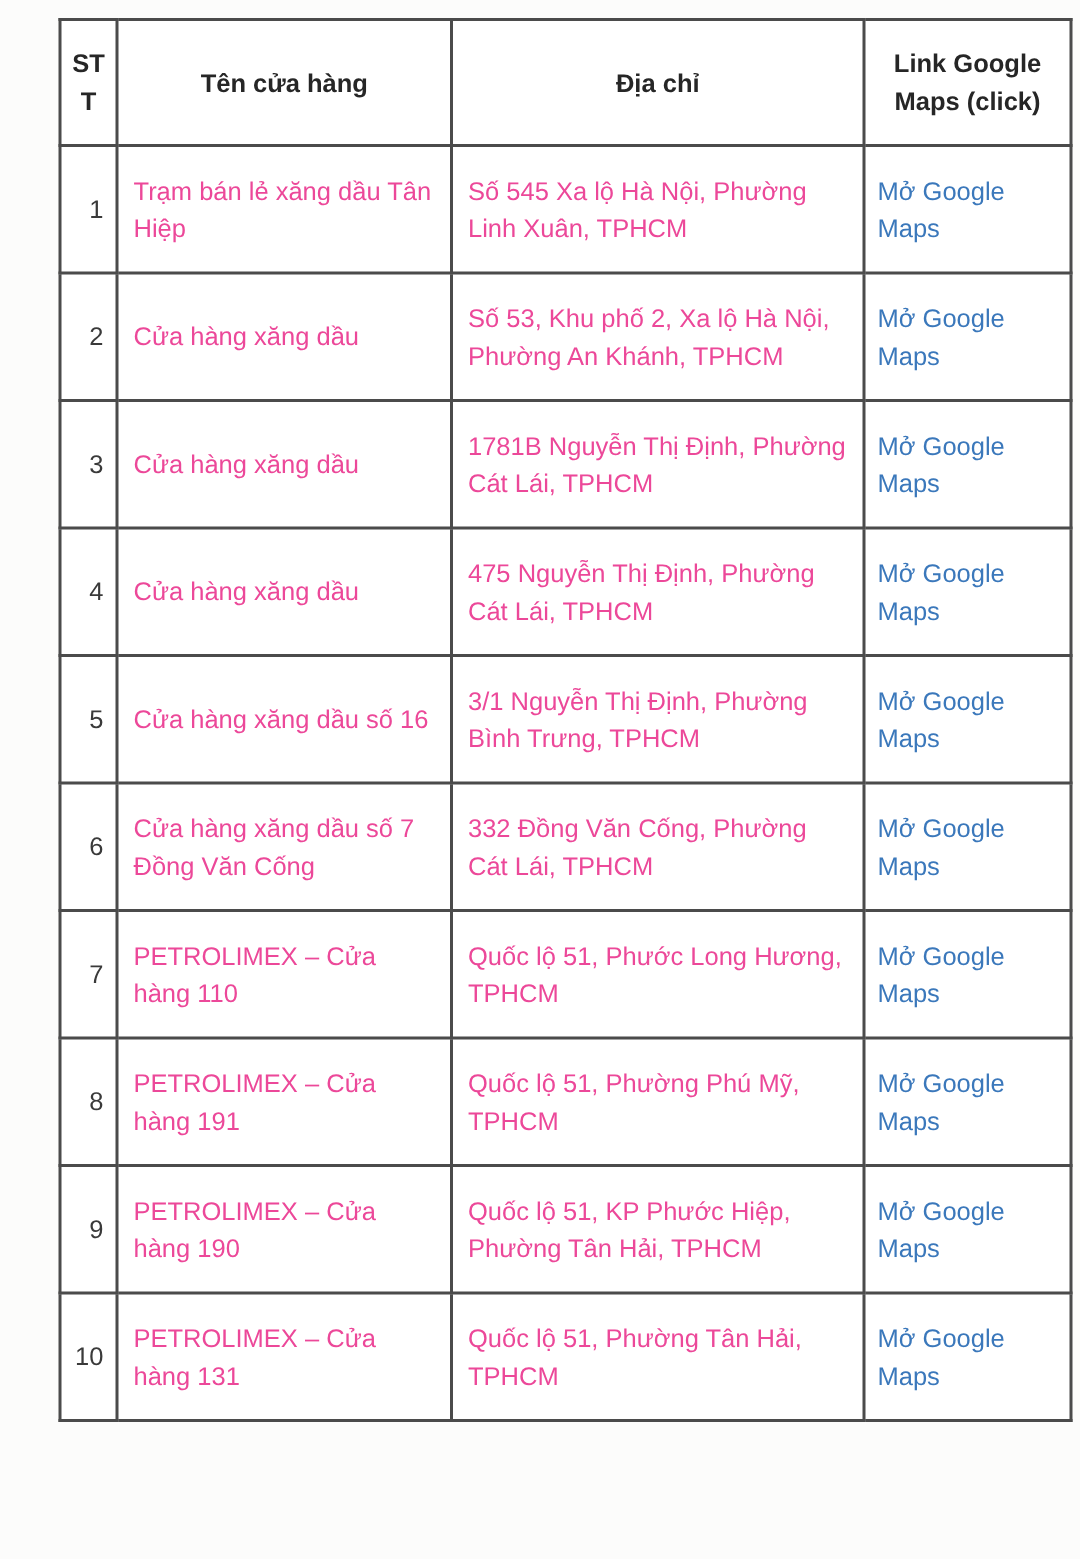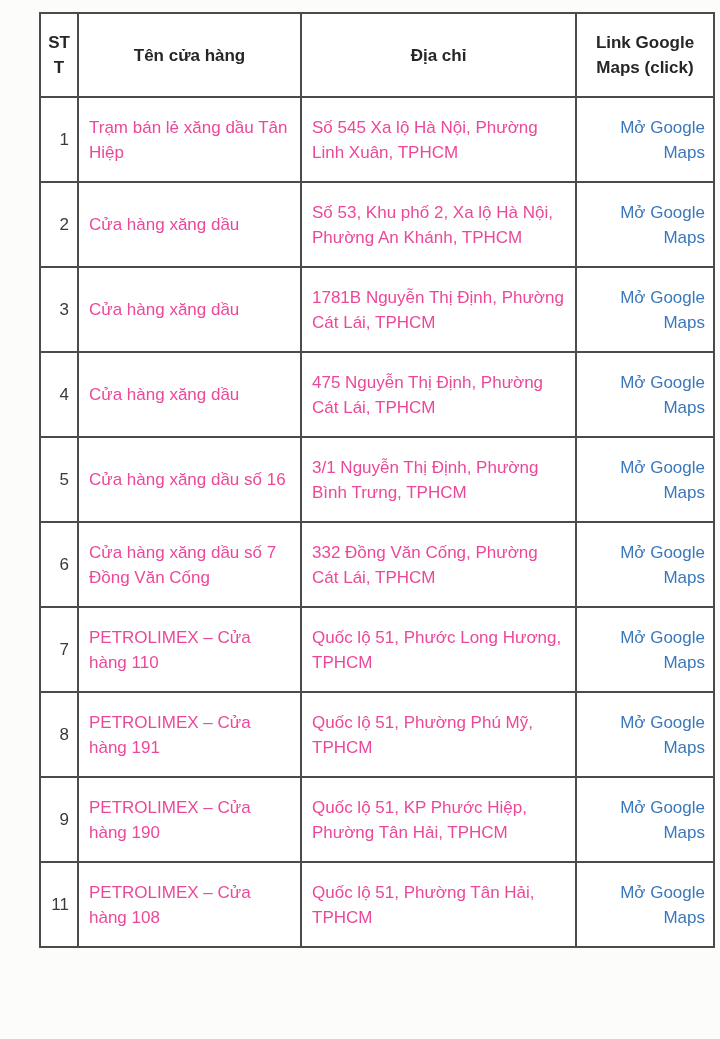--- a/index.html
+++ b/index.html
@@ -47,21 +47,21 @@
     padding: 6px 8px 6px 4px;
     color: #3a3a3a;
   }
   td.cell-name,
   td.cell-address {
     text-align: left;
     padding: 10px 10px;
     color: #ec4899;
   }
   td.cell-link {
-    text-align: right;
+    text-align: left;
     padding: 6px 8px;
     vertical-align: middle;
   }
   td.cell-link a {
     text-decoration: none;
     cursor: pointer;
   }
 </style>
 </head>
 <body>
@@ -157,24 +157,24 @@
 
   <tr>
     <td class="cell-stt">9</td>
     <td class="cell-name">PETROLIMEX – Cửa hàng 190</td>
     <td class="cell-address">Quốc lộ 51, KP Phước Hiệp, Phường Tân Hải, TPHCM</td>
     <td class="cell-link">
       <a href="#" style="color: rgb(59, 120, 187);">Mở Google Maps</a>
     </td>
   </tr>
 
-
   <tr>
-    <td class="cell-stt">11</td>
-    <td class="cell-name">PETROLIMEX – Cửa hàng 108</td>
+    <td class="cell-stt">10</td>
+    <td class="cell-name">PETROLIMEX – Cửa hàng 131</td>
     <td class="cell-address">Quốc lộ 51, Phường Tân Hải, TPHCM</td>
     <td class="cell-link">
       <a href="#" style="color: rgb(59, 120, 187);">Mở Google Maps</a>
     </td>
   </tr>
+
 </tbody>
   </table>
 </div>
 
 </body></html>

